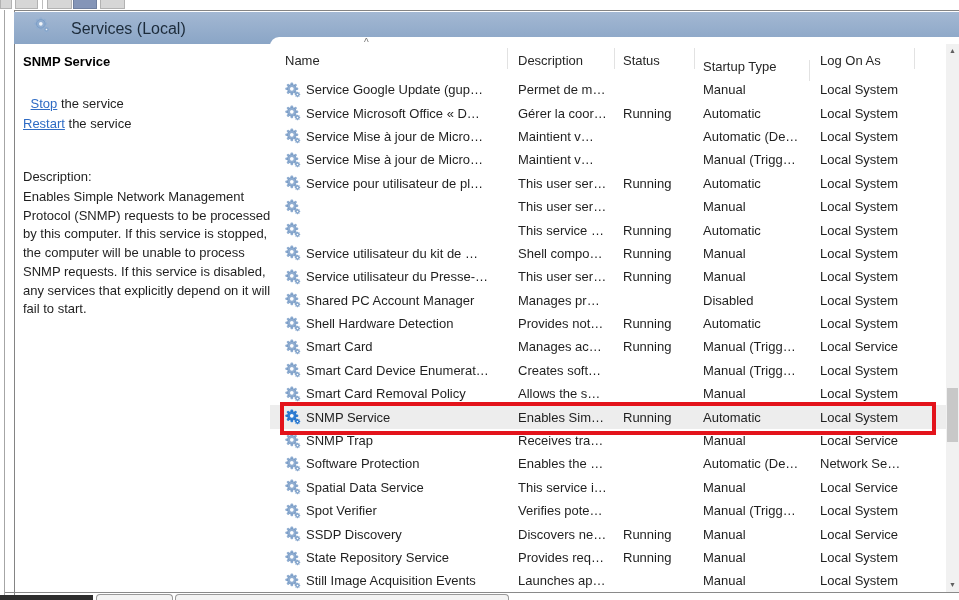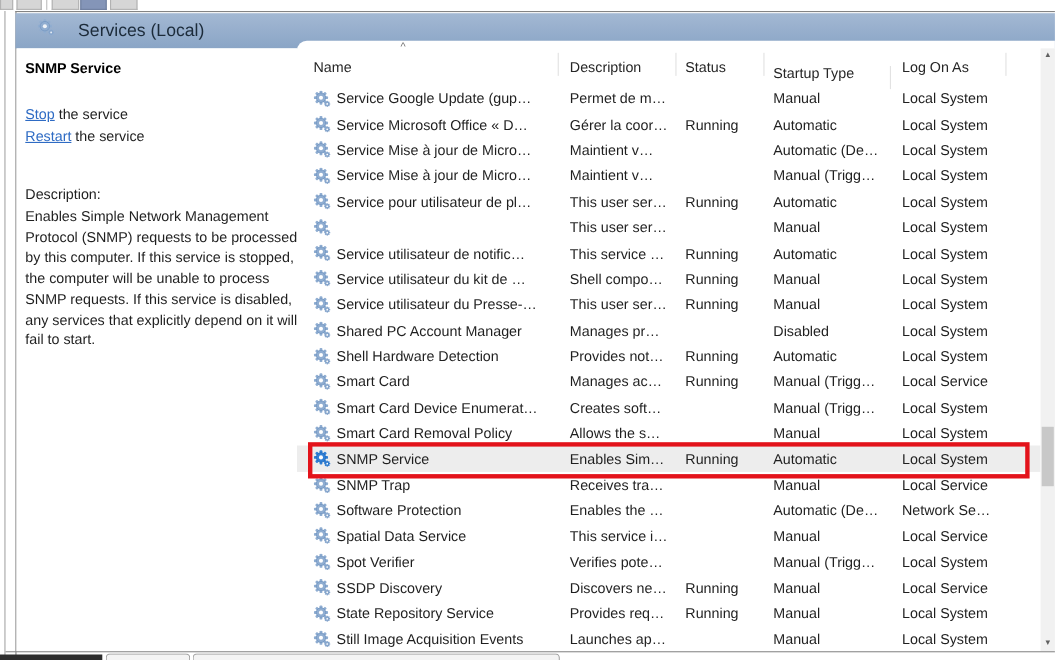--- a/index.html
+++ b/index.html
@@ -21,21 +21,21 @@
   #console-header{position:absolute;left:14px;top:12px;right:0;height:32px;
     background:linear-gradient(to bottom,var(--header-blue-light),var(--header-blue-dark));
     display:flex;align-items:center;z-index:1;}
   #console-header .hdr-gear{position:absolute;left:20px;top:5px;width:22px;height:22px;opacity:.85;}
   #console-header .hdr-title{position:absolute;left:57px;top:8px;font-size:16px;color:var(--header-text);}
   .hdr-gear .teeth rect,.hdr-gear .body{fill:#cdd9e8;}
   .hdr-gear .hole{fill:var(--header-blue-dark);}
   
   #sidebar{position:absolute;left:15px;top:44px;width:255px;bottom:8px;background:#fff;z-index:2;}
   #sidebar .sb-title{position:absolute;left:8px;top:10px;font-size:13px;font-weight:700;color:#000;}
-  #sidebar .sb-links{position:absolute;left:8px;top:50px;font-size:13px;line-height:19.5px;color:#1f1f1f;}
+  #sidebar .sb-links{position:absolute;left:8px;top:50px;font-size:13px;line-height:19.5px;color:#1f1f1f;text-align:center;}
   #sidebar .sb-links a{color:var(--link-blue);text-decoration:underline;cursor:pointer;}
   #sidebar .sb-desc-label{position:absolute;left:8px;top:125px;font-size:13px;color:#1f1f1f;}
   #sidebar .sb-desc{position:absolute;left:8px;top:144px;width:252px;font-size:13px;line-height:18.7px;color:#1f1f1f;}
   
   #list-panel{position:absolute;left:270px;top:37px;right:0;bottom:8px;background:#fff;
     border-top-left-radius:9px;z-index:3;}
   #col-headers{position:absolute;left:0;right:13px;top:0;height:41px;display:flex;font-size:13px;color:#262626;}
   .hcell{position:relative;box-sizing:border-box;display:flex;align-items:center;padding-top:6px;}
   .hcell::after{content:"";position:absolute;right:0;top:11px;height:21px;width:1px;background:#e2e2e2;}
   .hcell.c-name{width:238px;padding-left:15px;}
@@ -351,21 +351,20 @@
       <g class="teeth">
         <rect x="-1.6" y="-7" width="3.2" height="14" rx="1"></rect>
         <rect x="-7" y="-1.6" width="14" height="3.2" rx="1"></rect>
         <rect x="-1.6" y="-7" width="3.2" height="14" rx="1" transform="rotate(45)"></rect>
         <rect x="-1.6" y="-7" width="3.2" height="14" rx="1" transform="rotate(-45)"></rect>
       </g>
       <circle r="4.4" class="body"></circle>
       <circle r="1.9" class="hole"></circle>
     </g>
   </svg>
-          <span>Service utilisateur de notific…</span>
         </div>
         <div class="cell c-desc">This service …</div>
         <div class="cell c-status">Running</div>
         <div class="cell c-startup">Automatic</div>
         <div class="cell c-logon">Local System</div>
       </div>
       <div class="row">
         <div class="cell c-name">
           <svg class="gear-icon" width="16" height="16" viewBox="0 0 20 20">
     <g transform="translate(8.5,8.5)">

